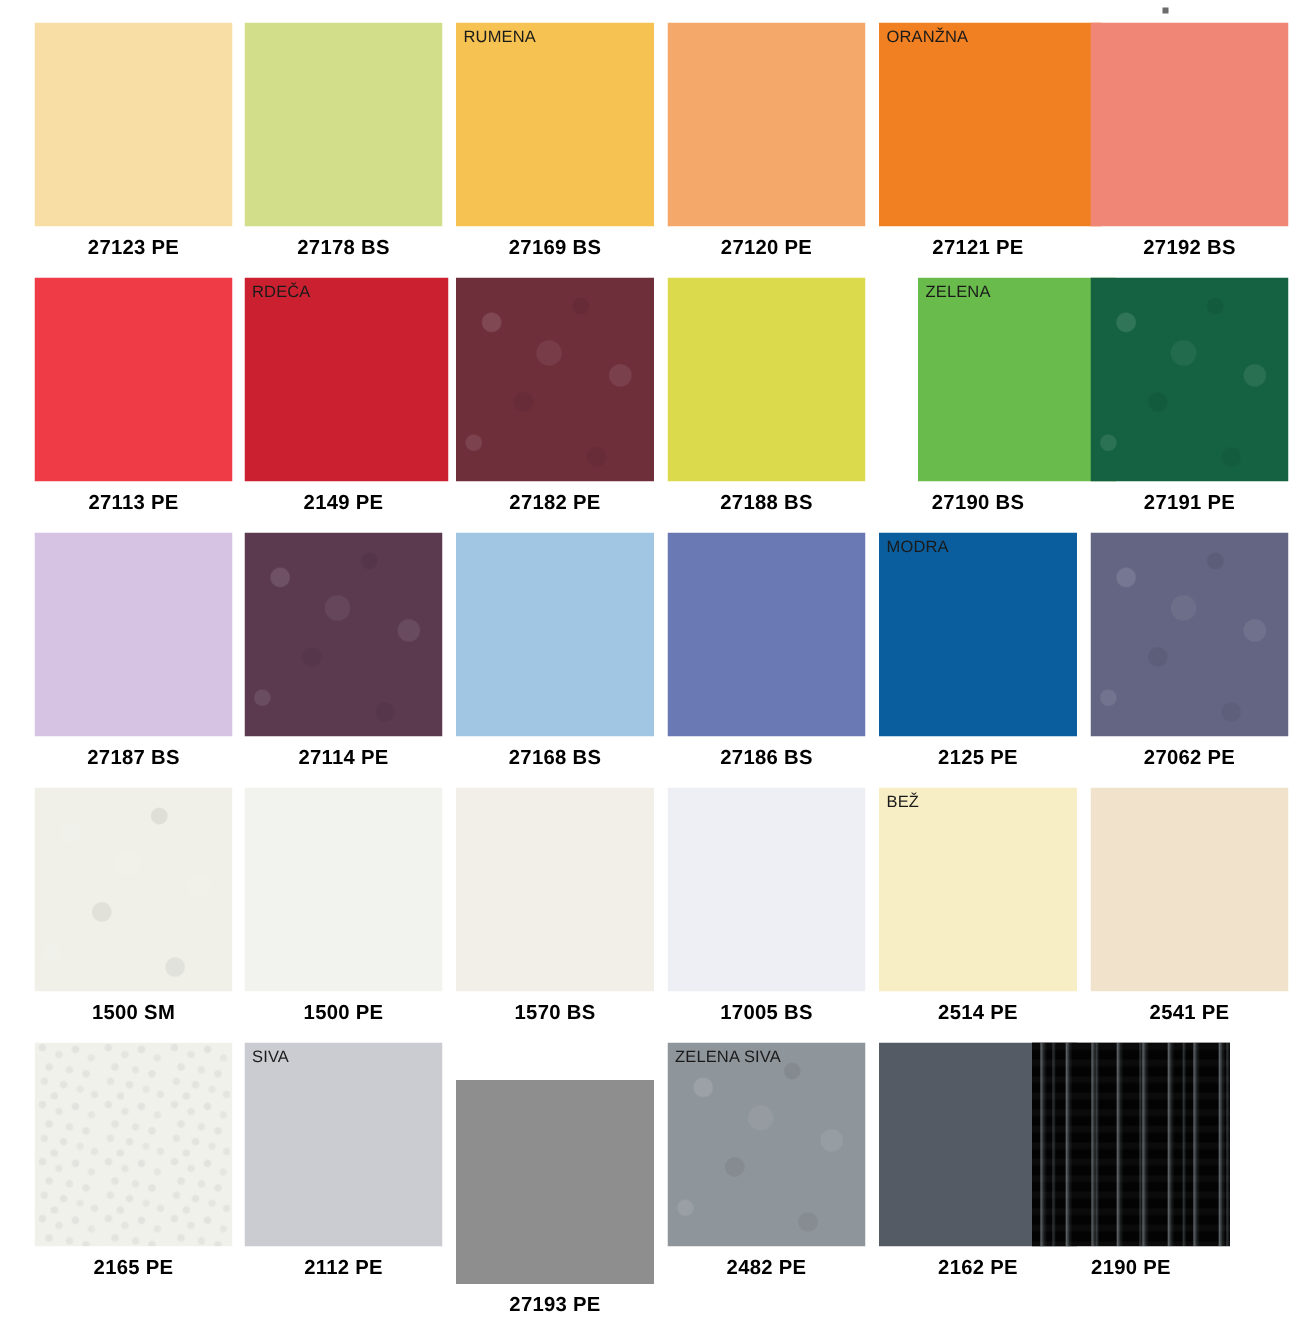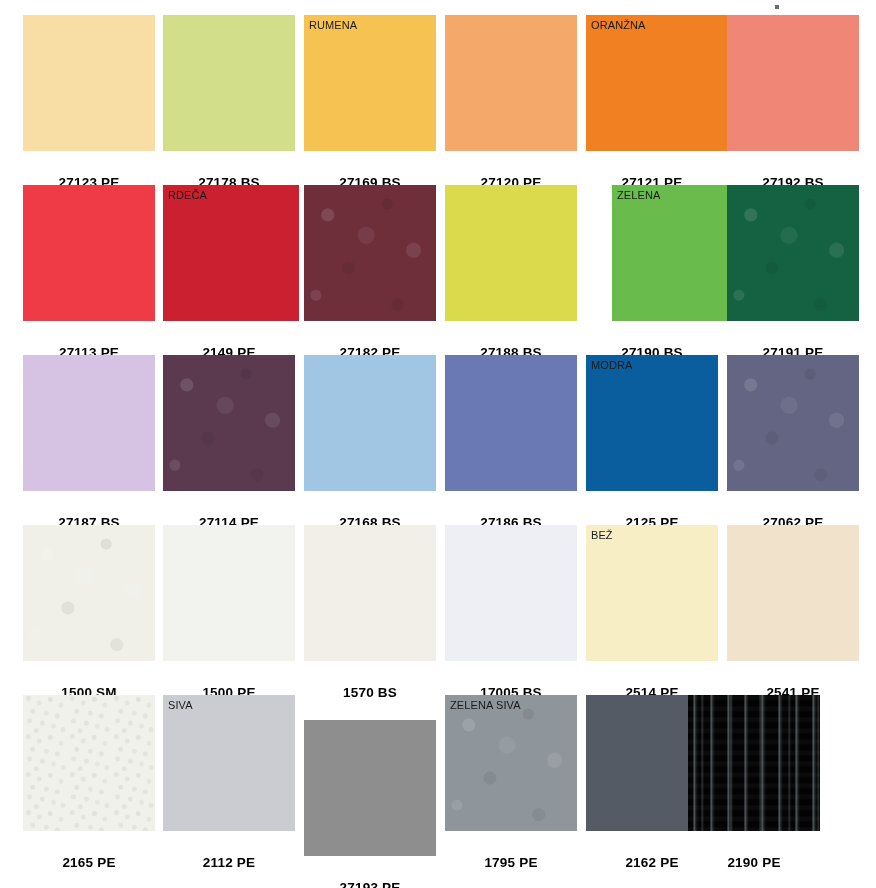--- a/index.html
+++ b/index.html
@@ -109,21 +109,21 @@
     top: 4px;
     font-size: 11px;
     line-height: 13px;
     color: #1a1a1a;
     letter-spacing: .1px;
     white-space: nowrap;
   }
 
   .code-label {
     width: 132px;
-    margin-top: 24px;
+    margin-top: 6px;
     text-align: center;
     font-size: 13.5px;
     font-weight: bold;
     color: #000000;
     letter-spacing: .2px;
     white-space: nowrap;
   }
 
   .speck {
     position: absolute;
@@ -302,21 +302,21 @@
       <div class="swatch" style="width: 132px; height: 136px;">
         <div class="swatch-fill" style="background: rgb(142, 142, 142);"></div>
       </div>
       <div class="code-label">27193 PE</div>
     </div>
     <div class="swatch-cell" style="left: 445px; top: 695px;">
       <div class="swatch tex-mottle" style="width: 132px; height: 136px;">
         <div class="swatch-fill" style="background: rgb(142, 149, 155);"></div>
         <div class="cat-label">ZELENA SIVA</div>
       </div>
-      <div class="code-label">1795 PE</div>
+      <div class="code-label">2482 PE</div>
     </div>
     <div class="swatch-cell" style="left: 586px; top: 695px;">
       <div class="swatch" style="width: 132px; height: 136px;">
         <div class="swatch-fill" style="background: rgb(85, 91, 101);"></div>
       </div>
       <div class="code-label">2162 PE</div>
     </div>
     <div class="swatch-cell" style="left: 688px; top: 695px;">
       <div class="swatch tex-grain" style="width: 132px; height: 136px;">
         <div class="swatch-fill" style="background: rgb(11, 11, 11);"></div>

